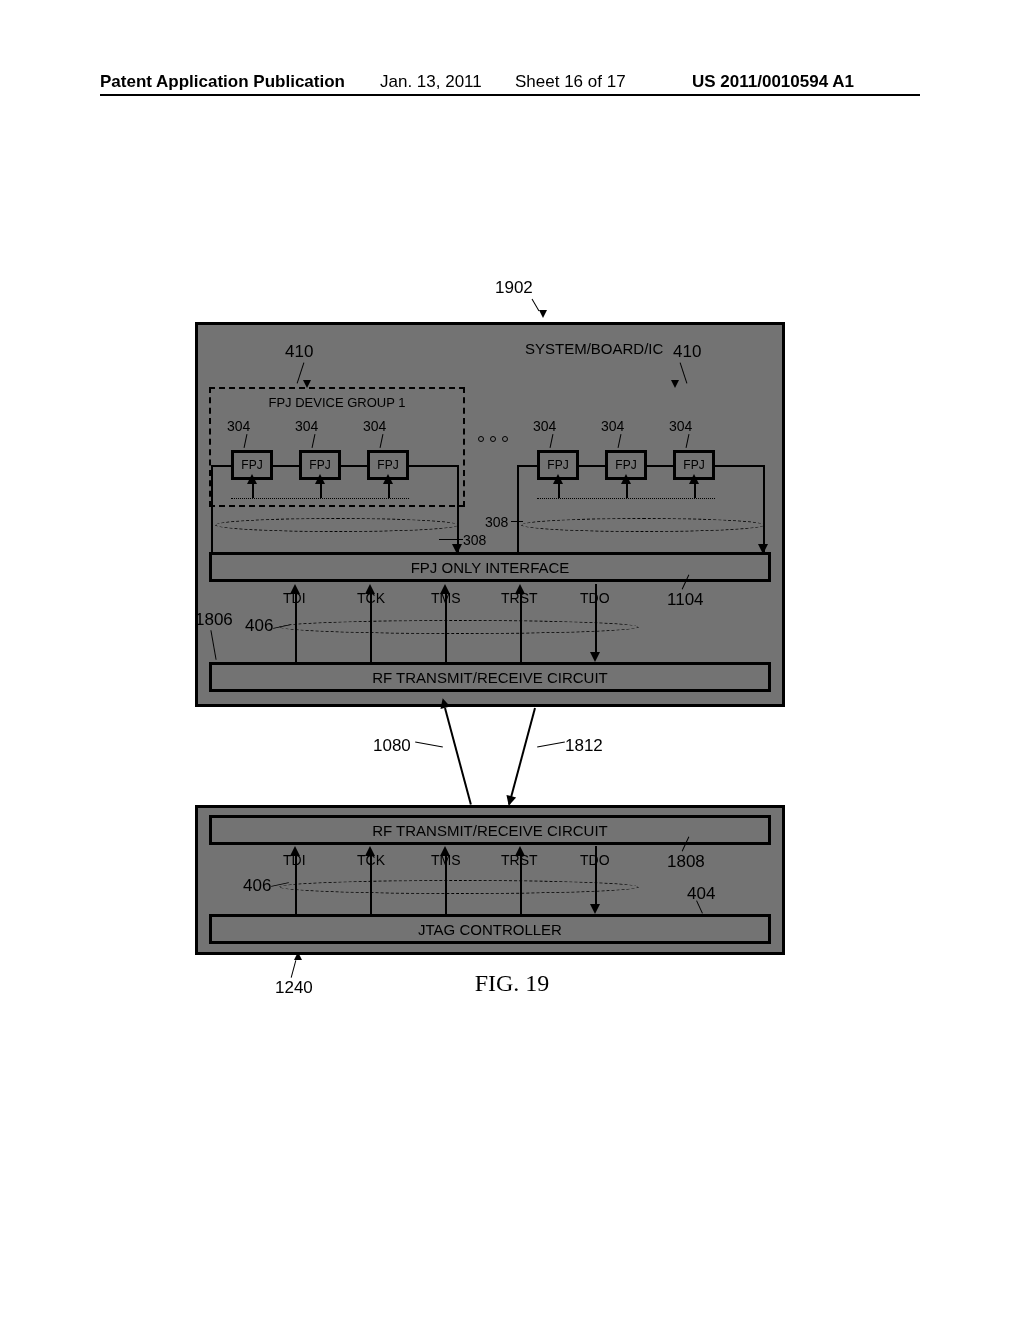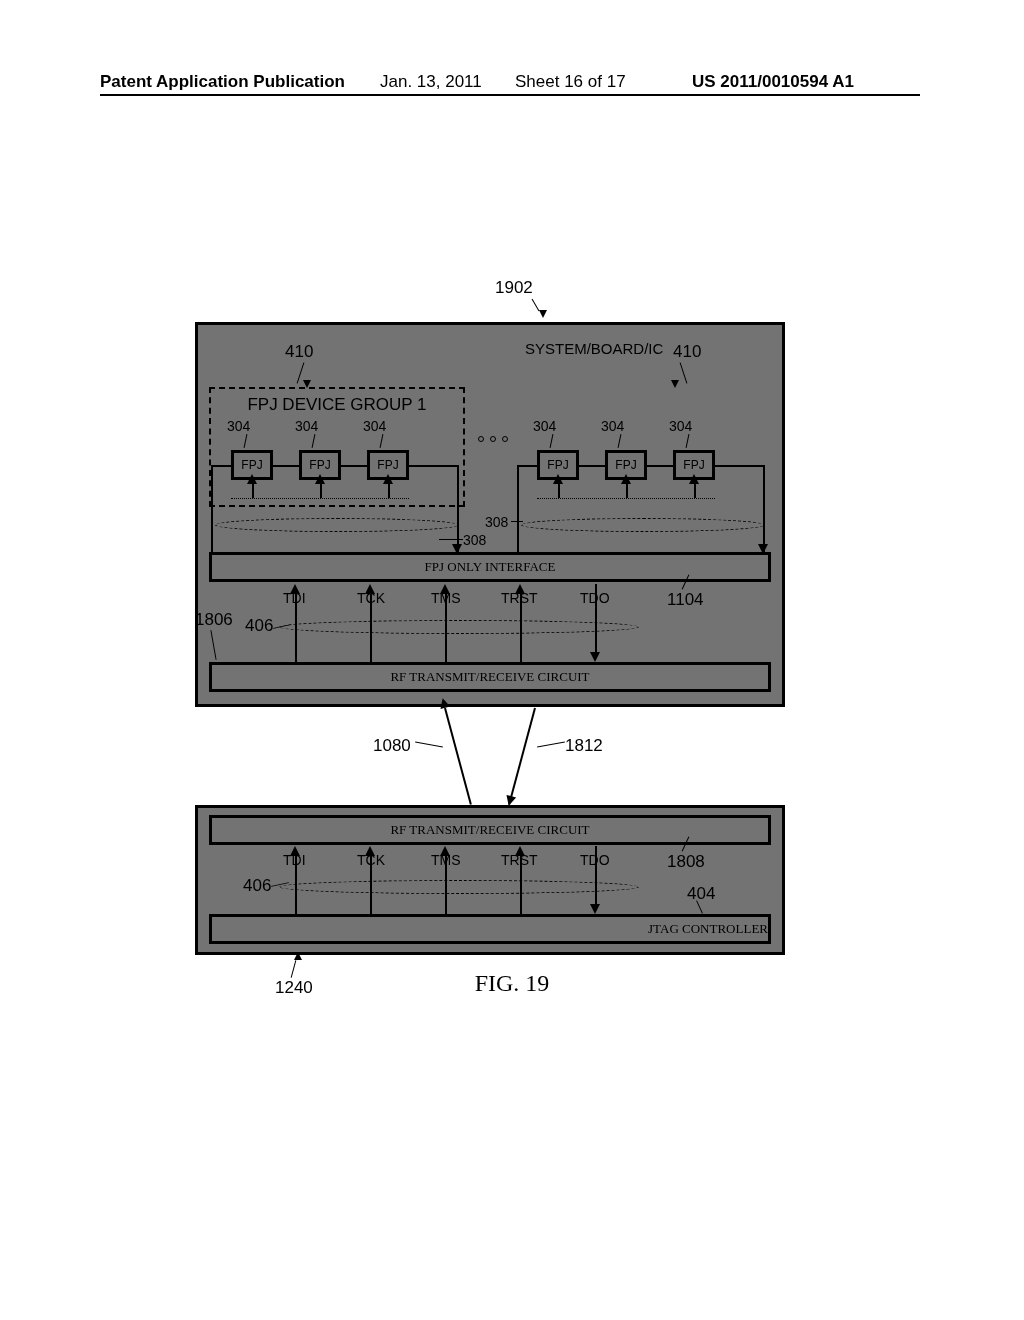--- a/index.html
+++ b/index.html
@@ -23,54 +23,54 @@
   .center { display: flex; align-items: center; justify-content: center; }
   .ref { font-size: 17px; }
 
   
   .topblock { left: 0; top: 22px; width: 590px; height: 385px; }
 
   
   .dgrp { border: 2.5px dashed #000; }
   .dgrp1 { left: 14px; top: 87px; width: 256px; height: 120px; }
   .dgrp2 { left: 320px; top: 87px; width: 256px; height: 120px; }
-  .dgrp-title { position: absolute; top: 6px; left: 0; width: 100%; text-align: center; font-size: 17px; }
+  .dgrp-title { position: absolute; top: 6px; left: 0; width: 100%; text-align: center; font-size: 13px; }
 
   
   .fpj { width: 42px; height: 30px; font-size: 12px; }
 
   
   .dots { border-top: 1.5px dotted #000; height: 0; }
 
   
   .ooo { width: 6px; height: 6px; border: 1.2px solid #000; border-radius: 50%; }
 
   
-  .bar { font-size: 13px; font-family: Liberation Serif, serif; }
+  .bar { font-size: 15px; }
   .fpjonly { left: 14px; top: 252px; width: 562px; height: 30px; }
   .rftop   { left: 14px; top: 362px; width: 562px; height: 30px; }
 
   
   .cable { border: 1.5px dashed #000; border-radius: 50%; height: 14px; }
 
   
   .vline { width: 0; border-left: 2.5px solid #000; }
   .hline { height: 0; border-top: 2.5px solid #000; }
 
   
   .ah-up    { width: 0; height: 0; border-left: 5px solid transparent; border-right: 5px solid transparent; border-bottom: 10px solid #000; }
   .ah-down  { width: 0; height: 0; border-left: 5px solid transparent; border-right: 5px solid transparent; border-top: 10px solid #000; }
 
   
   .rfline { height: 0; border-top: 2.5px solid #000; transform-origin: left center; }
 
   
   .botblock { left: 0; top: 505px; width: 590px; height: 150px; }
   .rfbot  { left: 14px; top: 515px; width: 562px; height: 30px; }
-  .jtagc  { left: 14px; top: 614px; width: 562px; height: 30px; justify-content: flex-end; }
+  .jtagc  { left: 14px; top: 614px; width: 562px; height: 30px; }
 
   
   .figcap { position: absolute; left: 0; width: 1024px; top: 970px; text-align: center; font-family: "Times New Roman", serif; font-size: 24px; }
 
   
   .lead { width: 0; border-left: 1.5px solid #000; }
   .lead-h { height: 0; border-top: 1.5px solid #000; }
   .ah-sm-down { width:0;height:0;border-left:4px solid transparent;border-right:4px solid transparent;border-top:8px solid #000; }
   .ah-sm-up   { width:0;height:0;border-left:4px solid transparent;border-right:4px solid transparent;border-bottom:8px solid #000; }
 </style>

